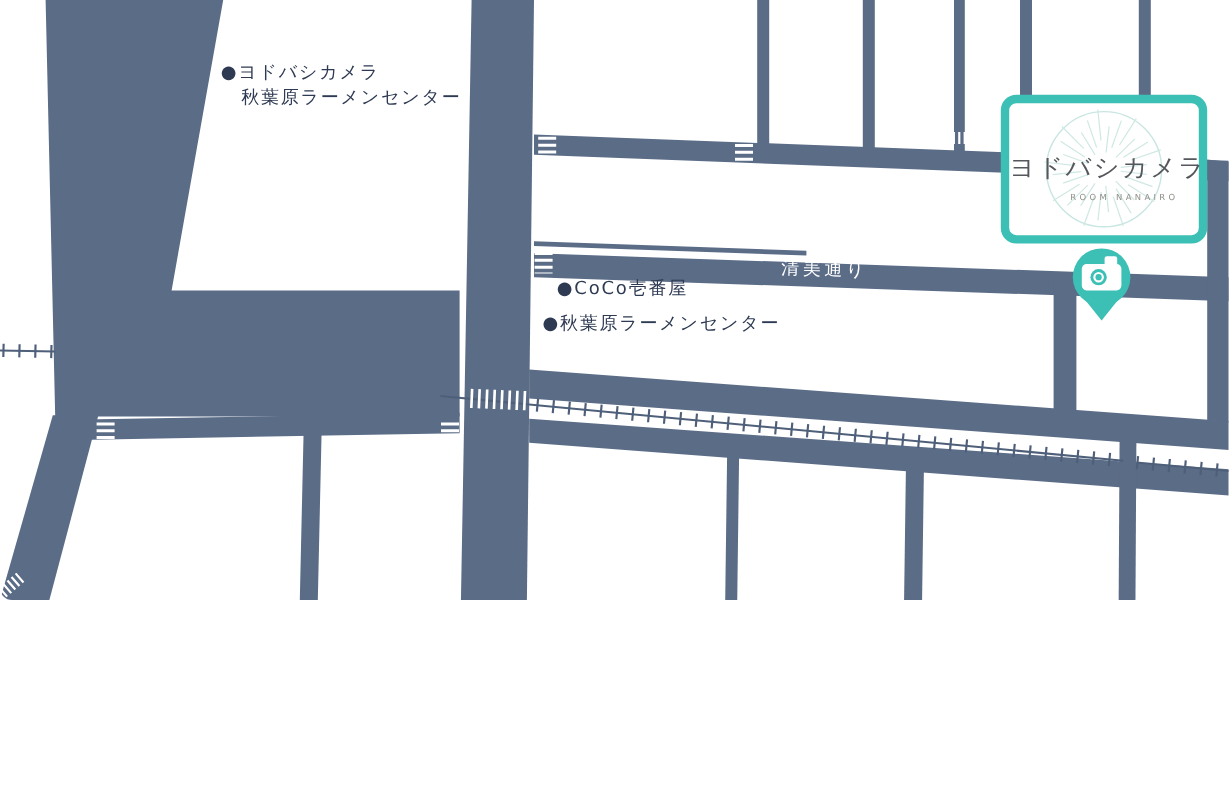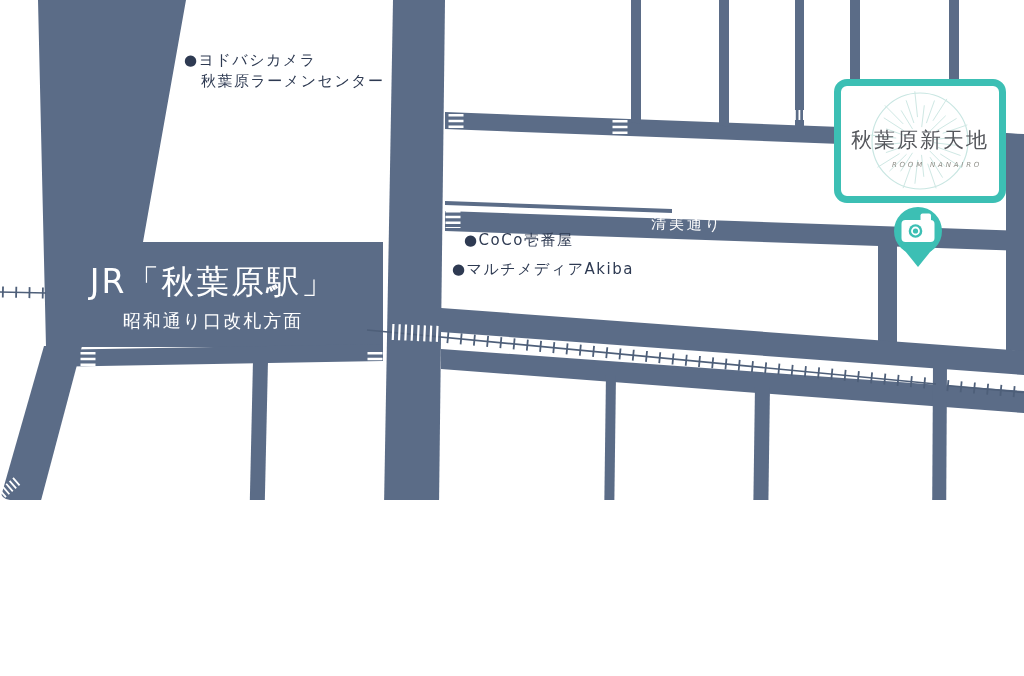--- a/index.html
+++ b/index.html
@@ -38,21 +38,21 @@
     position:absolute;left:834px;top:79px;width:172px;height:124px;box-sizing:border-box;
     background:#ffffff;border:7px solid var(--accent-teal,#3cbfb4);border-radius:13px;
   }
   .sun{position:absolute;left:0;top:0;width:158px;height:110px;}
   .logo-title{
     position:absolute;left:0;right:0;top:40px;text-align:center;
     font-size:21px;letter-spacing:2px;color:#55575c;white-space:nowrap;
   }
   .logo-sub{
     position:absolute;left:34px;right:0;top:75px;text-align:center;
-    font-size:7px;letter-spacing:2.8px;color:#8f8f88;white-space:nowrap;font-style:italic;
+    font-size:7px;letter-spacing:2.8px;color:#8f8f88;white-space:nowrap;
   }
 </style>
 </head>
 <body>
 
 <div class="stage">
 
   <svg class="map" viewBox="0 0 1024 676">
 
     <g>
@@ -117,26 +117,22 @@
         <circle class="pin-shape" cx="915.5" cy="231" r="2.6"></circle>
       </g>
     </g>
   </svg>
 
   <div class="poi" style="left:184px;top:50px;">
     <div>●ヨドバシカメラ</div>
     <div class="indent">秋葉原ラーメンセンター</div>
   </div>
   <div class="poi" style="left:464px;top:230px;">●CoCo壱番屋</div>
-  <div class="poi" style="left:452px;top:259px;">●マルチメディアAkiba</div>
+  <div class="poi" style="left:452px;top:259px;">●秋葉原ラーメンセンター</div>
 
-  <div class="station">
-    <div class="station-title">JR「秋葉原駅」</div>
-    <div class="station-sub">昭和通り口改札方面</div>
-  </div>
 
   <div class="street">清美通り</div>
 
   <div class="logo">
     <svg class="sun" viewBox="0 0 158 110">
       <circle cx="79" cy="55" r="48" fill="none" stroke="#c9e6e2" stroke-width="1.2"></circle>
       <g id="rays" stroke="#cfe8e4" stroke-width="1">
           <line x1="92.9" y1="56.7" x2="114.7" y2="59.3"></line>
           <line x1="96.9" y1="61.4" x2="119.5" y2="69.5"></line>
           <line x1="99.2" y1="67.9" x2="121.1" y2="81.9"></line>
@@ -160,17 +156,17 @@
           <line x1="76.5" y1="31.1" x2="73.8" y2="5.3"></line>
           <line x1="80.7" y1="41.1" x2="83.3" y2="19.3"></line>
           <line x1="85.4" y1="37.1" x2="93.5" y2="14.5"></line>
           <line x1="91.9" y1="34.8" x2="105.9" y2="12.9"></line>
           <line x1="89.0" y1="45.2" x2="104.7" y2="29.7"></line>
           <line x1="95.2" y1="45.0" x2="115.6" y2="32.4"></line>
           <line x1="101.7" y1="47.3" x2="126.3" y2="38.9"></line>
           <line x1="92.9" y1="53.5" x2="114.8" y2="51.2"></line>
         </g>
     </svg>
-    <div class="logo-title">秋葉原新天地</div>
+    <div class="logo-title">ヨドバシカメラ</div>
     <div class="logo-sub">ROOM NANAIRO</div>
   </div>
 
 </div>
 
 </body></html>

